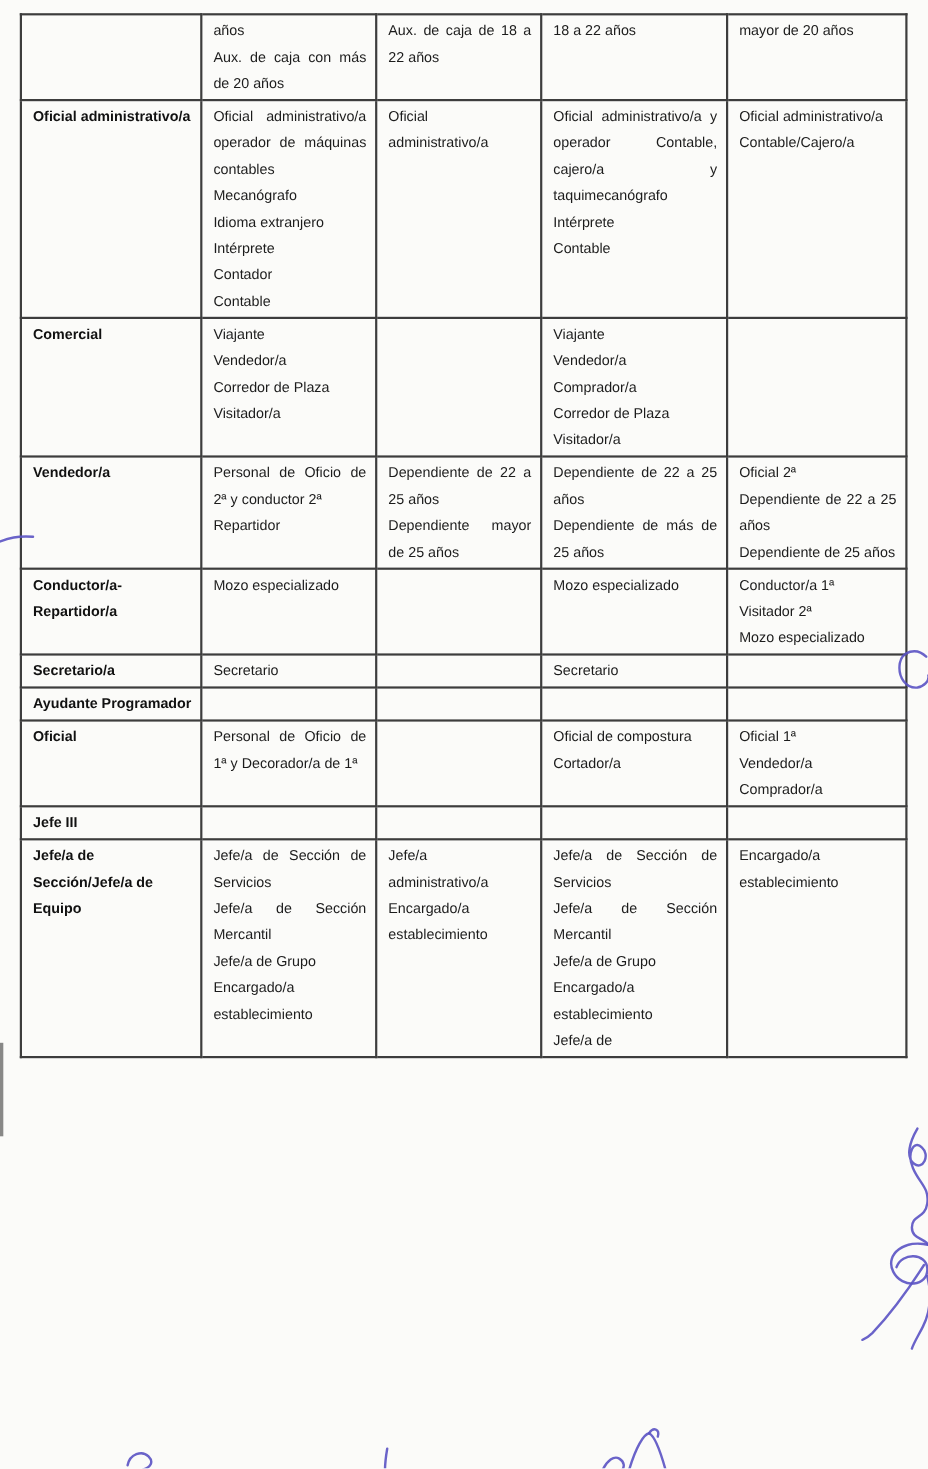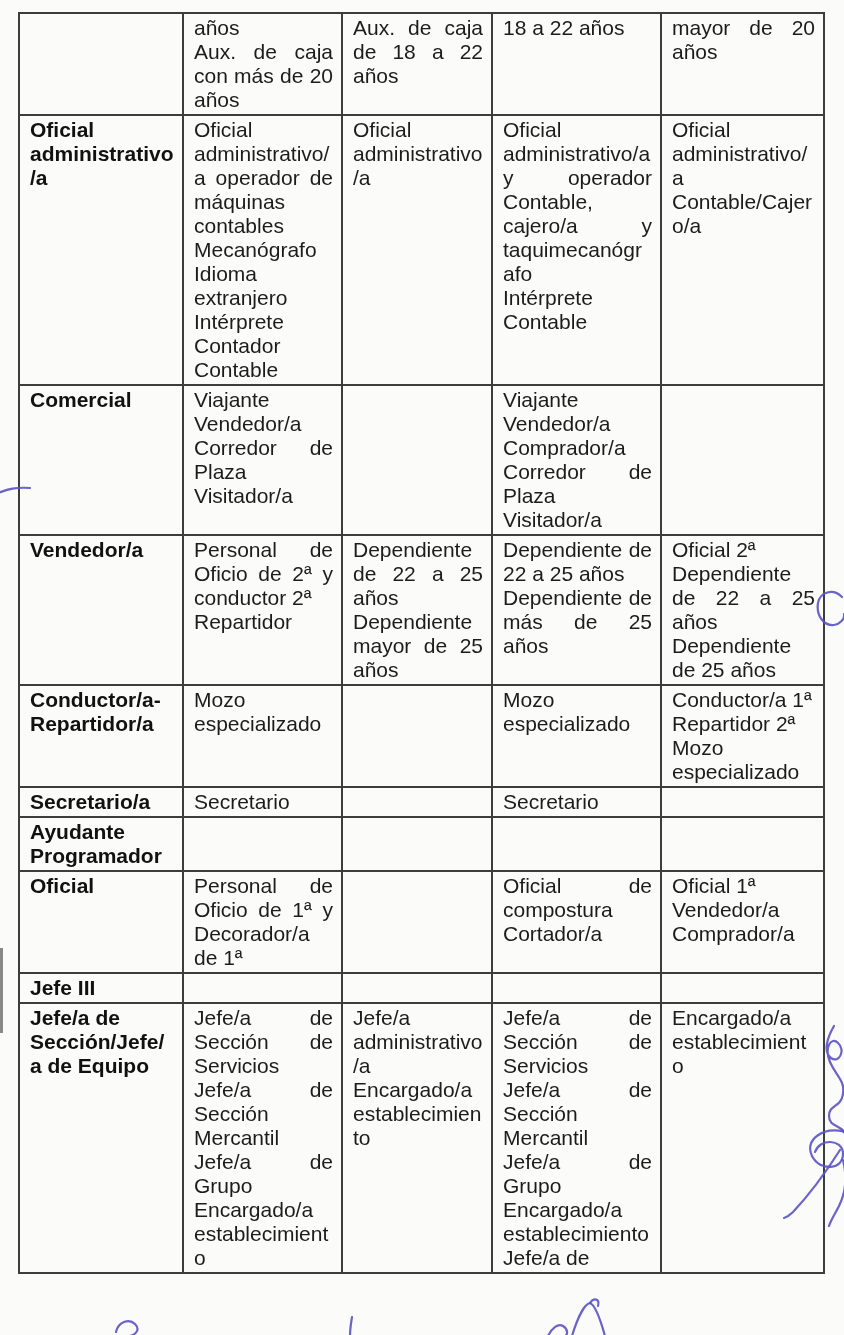--- a/index.html
+++ b/index.html
@@ -22,21 +22,21 @@
     top: 12px;
     border-collapse: collapse;
     table-layout: fixed;
     width: 805px;
     background: transparent;
   }
   table.equiv td {
     border: 2px solid #3d3d3d;
     vertical-align: top;
     padding: 2px 8px 2px 10px;
-    font-size: 21px;
+    font-size: 13px;
     line-height: 24px;
     color: #1c1c1c;
     overflow-wrap: break-word;
     word-break: break-word;
   }
   table.equiv td.cat {
     font-weight: bold;
     color: #111;
     text-align: left;
   }
@@ -172,21 +172,21 @@
           </td>
           <td>
             <div class="item">Mozo especializado</div>
           </td>
           <td></td>
           <td>
             <div class="item">Mozo especializado</div>
           </td>
           <td>
             <div class="item">Conductor/a 1ª</div>
-            <div class="item">Repartidor 2ª</div>
+            <div class="item">Visitador 2ª</div>
             <div class="item">Mozo especializado</div>
           </td>
         </tr>
         <tr>
           <td class="cat">
             <div class="item">Secretario/a</div>
           </td>
           <td>
             <div class="item">Secretario</div>
           </td>

